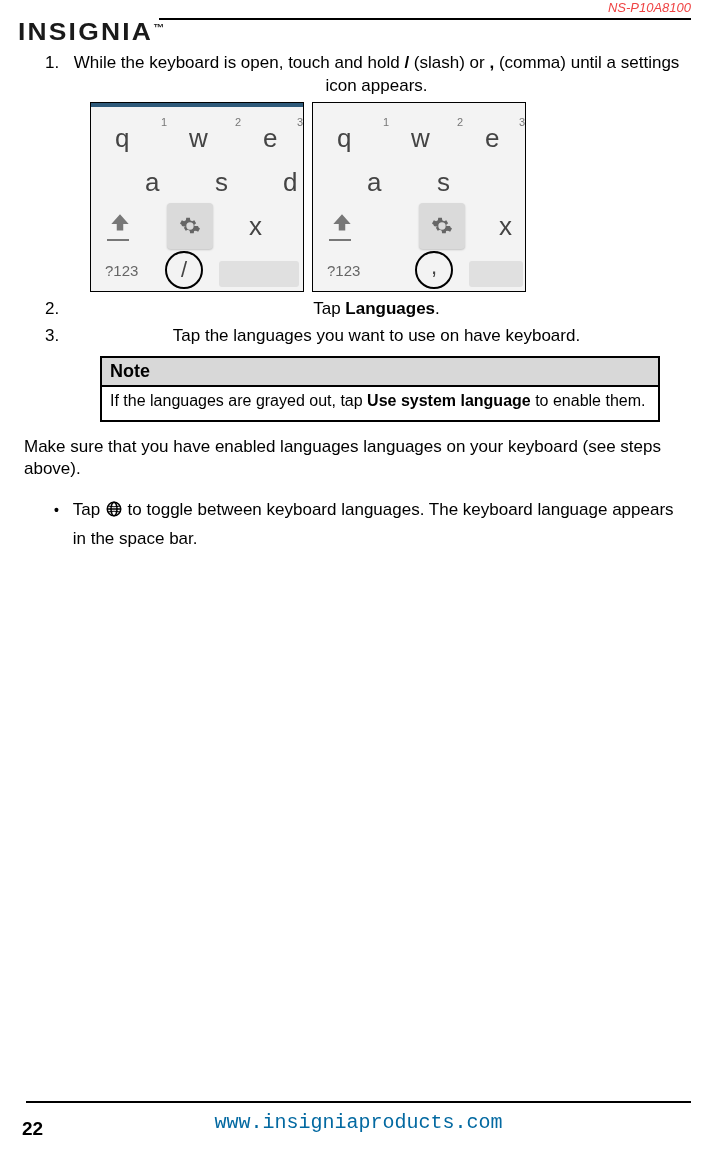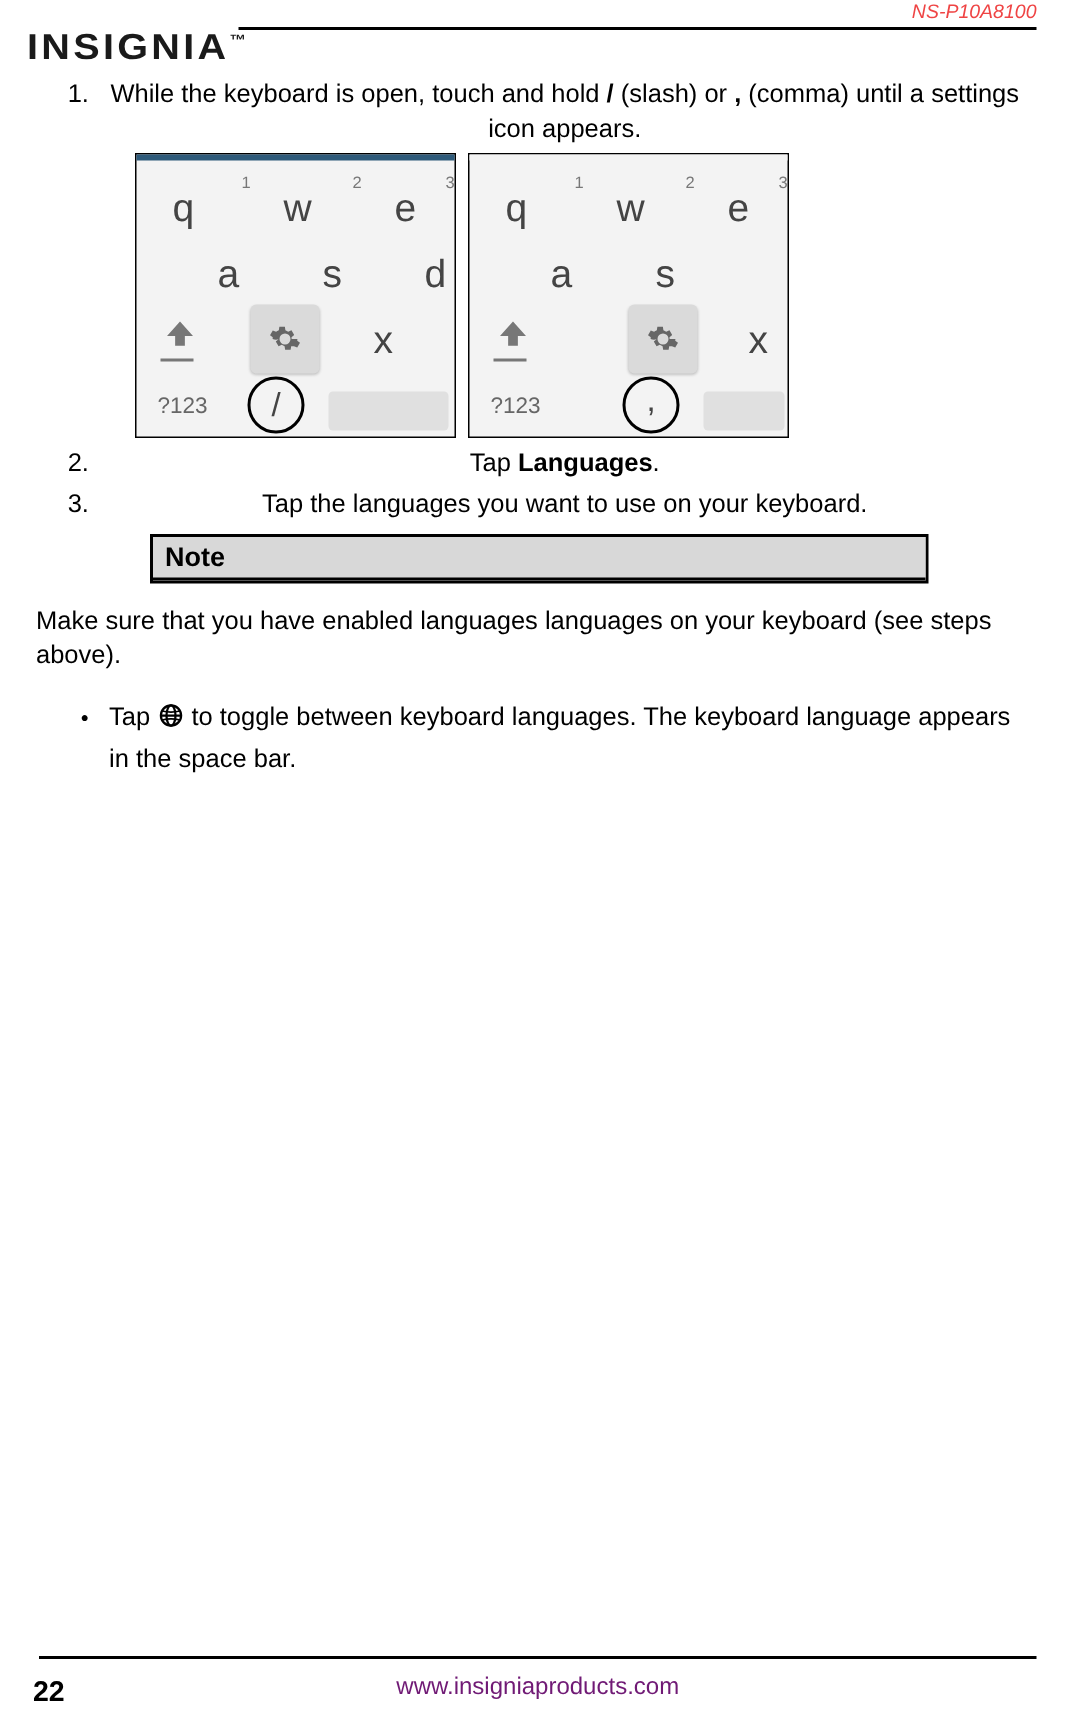--- a/index.html
+++ b/index.html
@@ -139,21 +139,21 @@
   .shiftline {
     position: absolute;
     width: 22px;
     height: 2px;
     background: #777;
   }
 
   .note-box {
     border: 2px solid #000;
     margin: 8px 0 14px 76px;
-    width: 519px;
+    width: 560px;
   }
   .note-head {
     background: #d8d8d8;
     border-bottom: 2px solid #000;
     padding: 3px 8px;
     font-weight: bold;
     font-size: 18px;
   }
   .note-body {
     padding: 4px 8px 8px 8px;
@@ -189,22 +189,23 @@
     bottom: 18px;
     left: 0;
     width: 100%;
     text-align: center;
   }
   .footer-line {
     border-top: 2px solid #000;
     margin: 0 26px 8px 26px;
   }
   .footer-url {
-    color: #701a75;
-    font-size: 16px;
+    color: #0369a1;
+    font-size: 20px;
+    font-family: Liberation Mono, monospace;
   }
   .page-num {
     position: absolute;
     left: 22px;
     bottom: -6px;
     font-size: 19px;
     font-weight: bold;
   }
 </style>
 </head>
@@ -285,25 +286,28 @@
 
             <span class="q123" style="top:158px;left:14px;">?123</span>
             <div class="circ" style="top:148px;left:102px;">
                 <span style="margin-top:-6px;">,</span>
               </div>
             <div class="space" style="top:158px;left:156px;width:54px;"></div>
           </div>
         </div>
       </li>
       <li><span>Tap </span><span class="bold">Languages</span><span>.</span></li>
-      <li>Tap the languages you want to use on your keyboard.</li>
+      <li>Tap the languages you want to use on have keyboard.</li>
     </ol>
 
     <div class="note-box">
       <div class="note-head">Note</div>
+      <div class="note-body">
+        <span>If the languages are grayed out, tap </span><span class="bold">Use system language</span><span> to enable them.</span>
+      </div>
     </div>
 
     <p>Make sure that you have enabled languages languages on your keyboard (see steps above).</p>
 
     <div class="bullet-item">
       <span class="dot">•</span>
       <span class="txt">
         <span>Tap </span><span class="globe"><svg viewBox="0 0 24 24">
               <circle cx="12" cy="12" r="9" fill="none" stroke="#000" stroke-width="2"></circle>
               <ellipse cx="12" cy="12" rx="4" ry="9" fill="none" stroke="#000" stroke-width="2"></ellipse>

